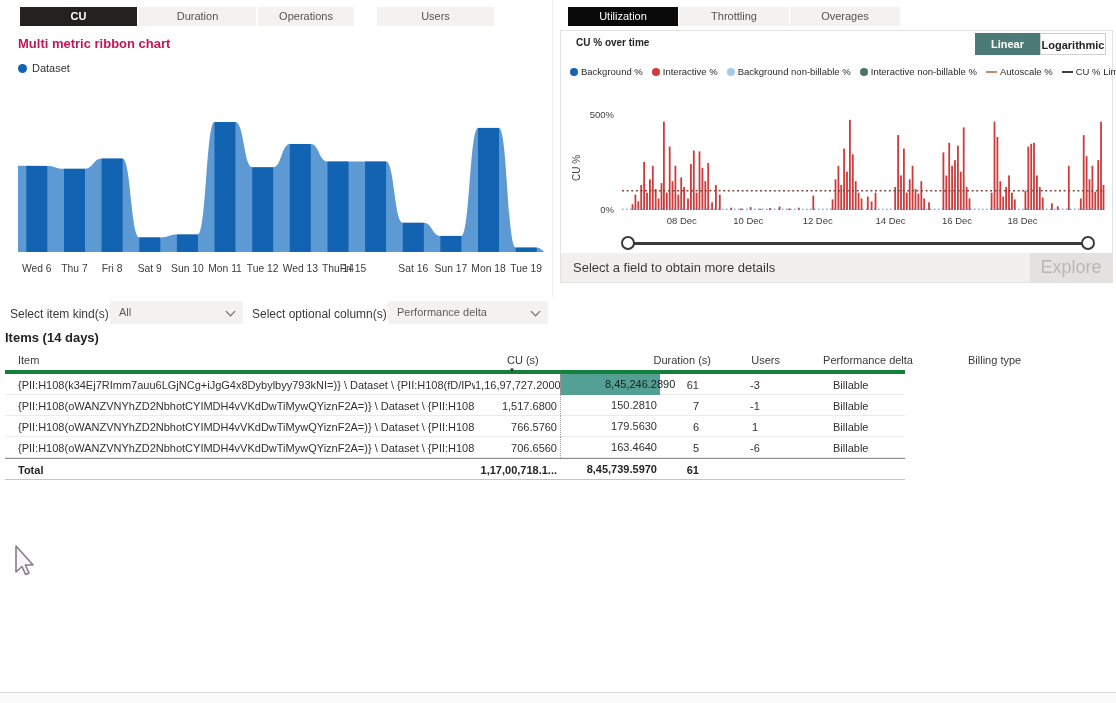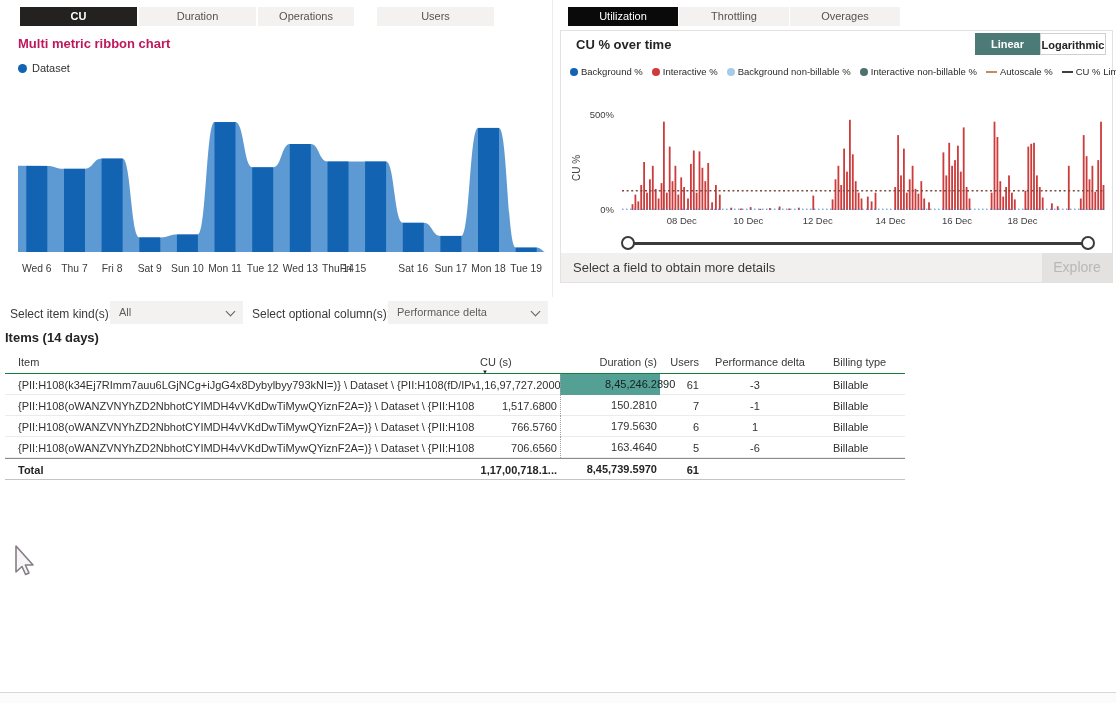--- a/index.html
+++ b/index.html
@@ -17,53 +17,53 @@
   .lp-title { position:absolute; left:18px; top:36px; font-size:13px; font-weight:bold; color:#be185d; }
   .lp-legend { position:absolute; left:18px; top:62px; display:flex; align-items:center; gap:5px;
                font-size:11px; color:#33312f; }
   .dot { width:9px; height:9px; border-radius:50%; display:inline-block; }
   .xlab { position:absolute; top:263px; width:52px; margin-left:-26px; text-align:center;
           font-size:10.3px; color:#3b3a39; }
 
   
   .rcard { position:absolute; left:560px; top:30px; width:553px; height:253px;
            border:1px solid #e2e2e2; background:#fff; }
-  .rp-title { position:absolute; left:576px; top:37px; font-size:13px; font-weight:bold; color:#252423; }
+  .rp-title { position:absolute; left:576px; top:37px; font-size:10px; font-weight:bold; color:#252423; }
   .scale-btn { position:absolute; top:33px; height:22px; line-height:22px; text-align:center;
                font-size:11px; font-weight:600; cursor:pointer; }
   .scale-btn.on  { background:#4c7b77; color:#fff; }
   .scale-btn.off { background:#fff; color:#252423; border:1px solid #d0d0d0; }
   .rp-legend { position:absolute; left:570px; top:66px; width:540px; display:flex; flex-wrap:nowrap;
                align-items:center; gap:9px; font-size:9.5px; color:#2b2a29; }
   .rp-legend .li { display:flex; align-items:center; gap:3px; white-space:nowrap; }
   .mk-dot { width:8px; height:8px; border-radius:50%; }
   .mk-dash { width:11px; height:2px; }
 
   
   .slider-track { position:absolute; left:628px; top:242px; width:460px; height:3px; background:#3a3a3a; }
   .slider-handle { position:absolute; top:236px; width:14px; height:14px; border-radius:50%;
                    background:#fff; border:2px solid #3a3a3a; cursor:pointer; }
   .rp-footer { position:absolute; left:561px; top:253px; width:551px; height:29px; background:#f1f0ef; }
   .rp-footer-text { position:absolute; left:12px; top:7px; font-size:13px; color:#3c3a38; }
-  .explore-btn { position:absolute; right:0; top:0; width:70px; height:29px; background:#e3e2e1;
-                 color:#b9b7b5; font-size:14px; text-align:center; line-height:29px; }
+  .explore-btn { position:absolute; right:0; top:0; width:82px; height:29px; background:#e3e2e1;
+                 color:#b9b7b5; font-size:18px; text-align:center; line-height:29px; }
 
   
   .flabel { position:absolute; top:307px; font-size:12px; color:#3b3a39; }
   .dd { position:absolute; top:301px; height:23px; background:#f3f2f1; font-size:11px; color:#5f5d5b;
         line-height:23px; padding-left:9px; cursor:pointer; }
   .chev { position:absolute; right:9px; top:7px; width:7px; height:7px;
           border-right:1.4px solid #605e5c; border-bottom:1.4px solid #605e5c;
           transform:rotate(45deg); }
 
   
   .items-title { position:absolute; left:5px; top:330px; font-size:13px; font-weight:bold; color:#252423; }
   .tbl { position:absolute; left:5px; top:350px; width:900px; }
   .trow { display:grid; grid-template-columns:470px 85px 100px 42px 106px 97px; align-items:center; }
-  .thead { height:24px; border-bottom:1px solid #15803d; font-size:11px; color:#3a3938; }
+  .thead { height:24px; border-bottom:4px solid #15803d; font-size:11px; color:#3a3938;gap:27px; }
   .tdata { height:21px; border-bottom:1px solid #ebebeb; font-size:11px; color:#323130; }
   .ttotal { height:22px; border-top:1px solid #8c8c8c; border-bottom:1px solid #c4c4c4;
             font-size:11px; font-weight:bold; color:#252423; }
   .c-item { padding-left:13px; white-space:nowrap; overflow:hidden; }
   .c-num  { text-align:right; padding-right:3px; white-space:nowrap; }
   .c-dur  { text-align:right; padding-right:3px; white-space:nowrap; height:100%; line-height:21px; }
   .tdata .c-dur { border-left:1px dotted #a0a0a0; }
   .c-dur.hl { background:#55a095; color:#15211f;padding-left:44px; }
   .c-perf { text-align:center; }
   .c-bill { padding-left:25px; }

